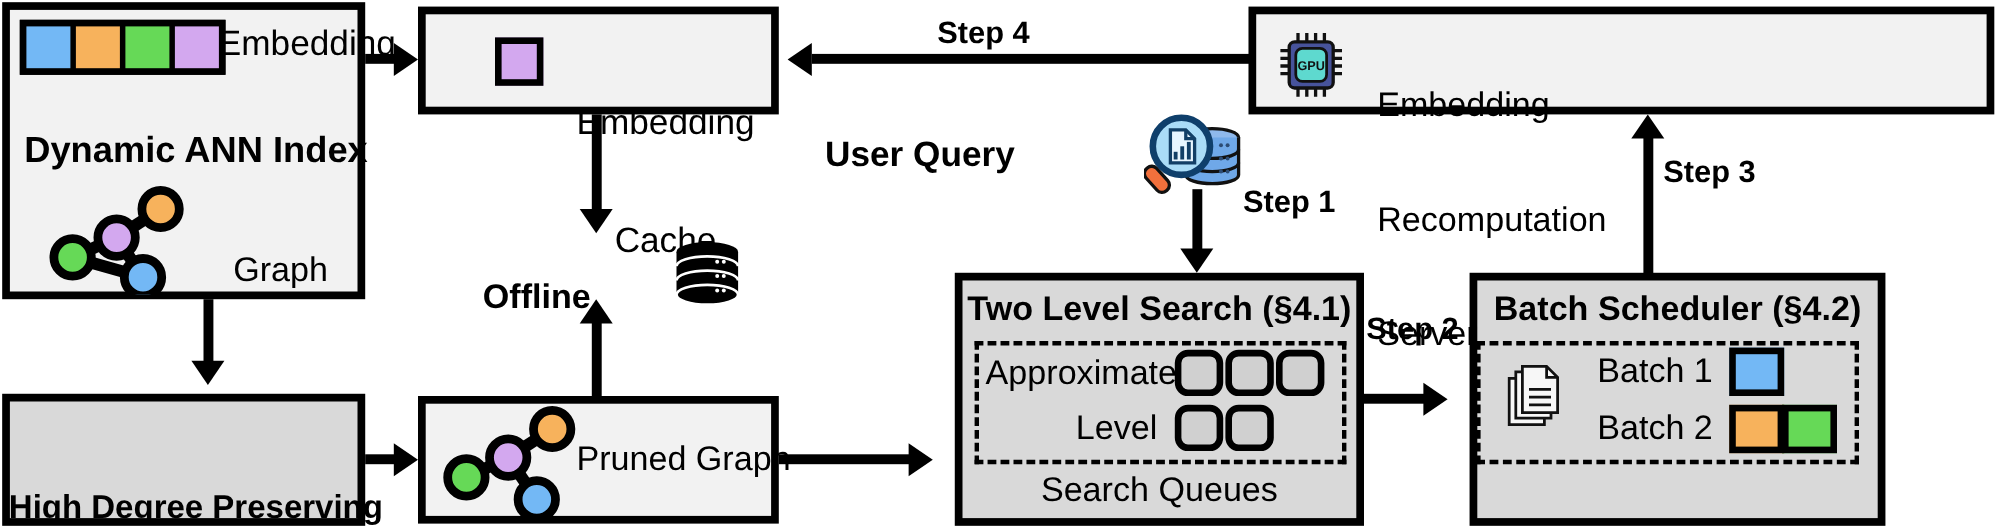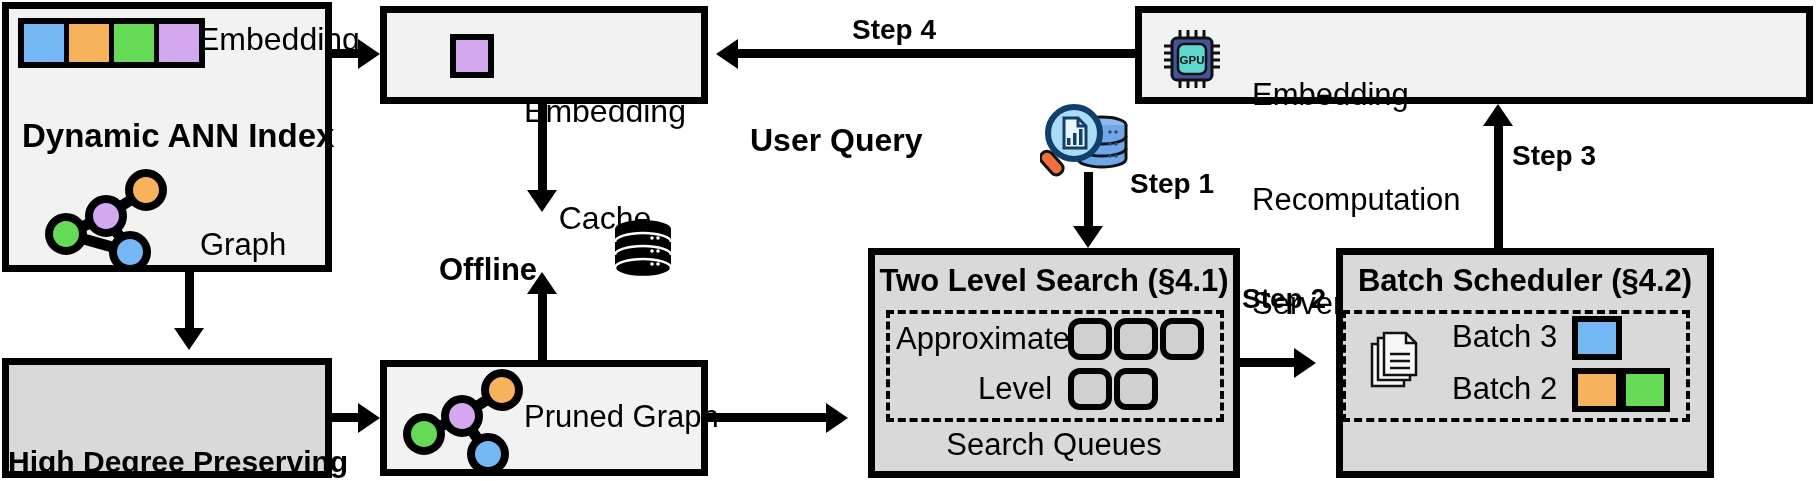--- a/index.html
+++ b/index.html
@@ -131,21 +131,21 @@
     <line x1="28" y1="66" x2="68" y2="48" stroke="#000" stroke-width="11"></line>
     <line x1="68" y1="48" x2="108" y2="22" stroke="#000" stroke-width="11"></line>
     <line x1="68" y1="48" x2="92" y2="84" stroke="#000" stroke-width="11"></line>
     <line x1="28" y1="66" x2="92" y2="84" stroke="#000" stroke-width="11"></line>
     <circle cx="108" cy="22" r="17" fill="#f7b25c" stroke="#000" stroke-width="8"></circle>
     <circle cx="68" cy="48" r="17" fill="#d3a8ef" stroke="#000" stroke-width="8"></circle>
     <circle cx="28" cy="66" r="17" fill="#66d957" stroke="#000" stroke-width="8"></circle>
     <circle cx="92" cy="84" r="17" fill="#73b8f5" stroke="#000" stroke-width="8"></circle>
   </svg>
 
-  <div class="lbl" style="left:200px; top:228px; font-size:31px;">Graph</div>
+  <div class="lbl" style="left:212px; top:228px; font-size:31px;">Graph</div>
 
   <div class="box" style="left:380px; top:6px; width:328px; height:98px;"></div>
 
   <div class="sq-outline" style="left:450px; top:34px; width:44px; height:44px; background:#d3a8ef;"></div>
 
   <div class="lbl lbl-c" style="left:512px; top:22px; width:186px; font-size:32px;">
     <div>Embedding</div>
     <div>Cache</div>
   </div>
 
@@ -249,21 +249,21 @@
   <svg class="doc-icon" style="left:1368px; top:330px;" width="52" height="62" viewBox="0 0 52 62">
     <path d="M4 14 h22 l10 10 v32 h-32 z" fill="#f7f7f7" stroke="#111" stroke-width="2.5"></path>
     <path d="M10 8 h22 l10 10 v32 h-32 z" fill="#f7f7f7" stroke="#111" stroke-width="2.5"></path>
     <path d="M16 3 h22 l10 10 v32 h-32 z" fill="#f7f7f7" stroke="#111" stroke-width="2.5"></path>
     <path d="M38 3 v10 h10" fill="none" stroke="#111" stroke-width="2.5"></path>
     <line x1="22" y1="24" x2="42" y2="24" stroke="#111" stroke-width="2.5"></line>
     <line x1="22" y1="31" x2="42" y2="31" stroke="#111" stroke-width="2.5"></line>
     <line x1="22" y1="38" x2="42" y2="38" stroke="#111" stroke-width="2.5"></line>
   </svg>
 
-  <div class="lbl" style="left:1452px; top:320px; font-size:31px;">Batch 3</div>
+  <div class="lbl" style="left:1452px; top:320px; font-size:31px;">Batch 1</div>
   <div class="sq-outline" style="left:1572px; top:316px; width:50px; height:44px; background:#73b8f5;"></div>
 
   <div class="lbl" style="left:1452px; top:372px; font-size:31px;">Batch 2</div>
   <div class="sq-outline" style="left:1572px; top:368px; width:50px; height:44px; background:#f7b25c;"></div>
   <div class="sq-outline" style="left:1620px; top:368px; width:50px; height:44px; background:#66d957;"></div>
 
 
   <div class="box" style="left:1135px; top:6px; width:678px; height:98px;"></div>
 
   <svg class="gpu-icon" style="left:1162px; top:28px;" width="66" height="62" viewBox="0 0 66 62">

